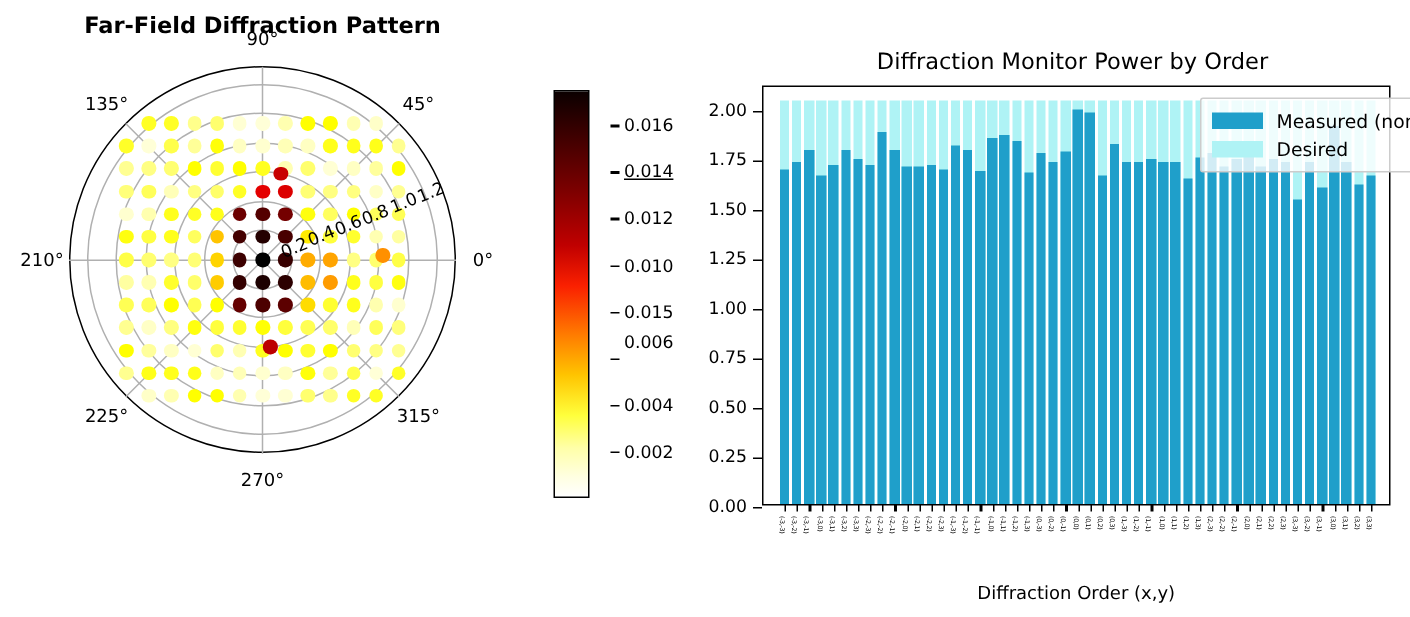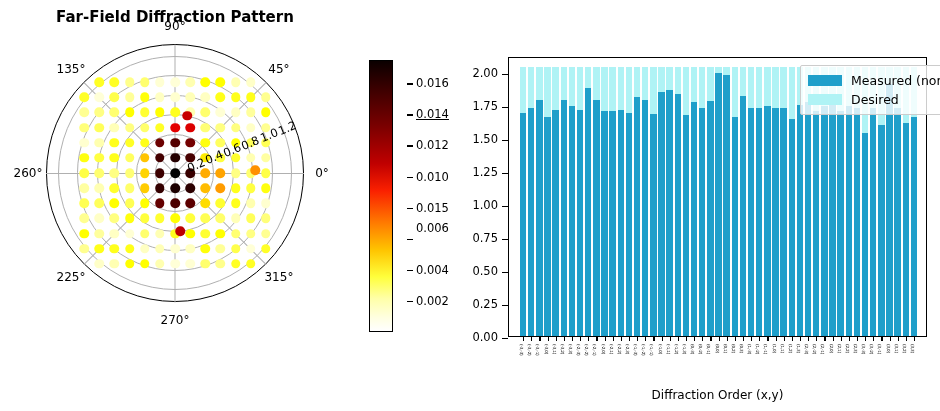--- a/index.html
+++ b/index.html
@@ -270,21 +270,21 @@
           <div class="rad" style="left: 213.611px; top: 84.3907px; transform: rotate(-22deg);">1.0</div>
           <div class="rad" style="left: 231.733px; top: 77.0689px; transform: rotate(-22deg);">1.2</div>
         </div>
     </div>
 
     <div class="abs" id="polar-anglabels" style="left:0;top:0;width:350px;height:411px;">
         <div class="ang" style="left: 322px; top: 173px; transform: translate(-50%, -50%);">0°</div>
         <div class="ang" style="left: 278.945px; top: 69.0553px; transform: translate(-50%, -50%);">45°</div>
         <div class="ang" style="left: 175px; top: 26px; transform: translate(-50%, -50%);">90°</div>
         <div class="ang" style="left: 71.0553px; top: 69.0553px; transform: translate(-50%, -50%);">135°</div>
-        <div class="ang" style="left: 28px; top: 173px; transform: translate(-50%, -50%);">260°</div>
+        <div class="ang" style="left: 28px; top: 173px; transform: translate(-50%, -50%);">210°</div>
         <div class="ang" style="left: 71.0553px; top: 276.945px; transform: translate(-50%, -50%);">225°</div>
         <div class="ang" style="left: 175px; top: 320px; transform: translate(-50%, -50%);">270°</div>
         <div class="ang" style="left: 278.945px; top: 276.945px; transform: translate(-50%, -50%);">315°</div>
       </div>
   </div>
 
   <div class="abs" id="cbar-panel">
     <div class="abs" id="cbar-box"></div>
     <div class="abs" id="cbar-ticks" style="left:14px;top:60px;width:90px;height:272px;">
         <div class="cb-tick" style="top: 23.3143px;"></div>
@@ -300,20 +300,21 @@
         <div class="cb-tick" style="top: 178.743px;"></div>
         <div class="cb-lab" style="top: 168px;">0.006</div>
         <div class="cb-tick" style="top: 209.829px;"></div>
         <div class="cb-lab" style="top: 209.829px;">0.004</div>
         <div class="cb-tick" style="top: 240.914px;"></div>
         <div class="cb-lab" style="top: 240.914px;">0.002</div>
       </div>
   </div>
 
   <div class="abs" id="bar-panel">
+    <div class="abs ttl" id="bar-title">Diffraction Monitor Power by Order</div>
 
     <div class="abs" id="plotbox">
       <div class="bars" id="bars-layer">
           <div class="bar-slot" style="left: 10.8143px; width: 6.51429px; height: 280px;">
             <div class="bar-desired" style="height: 269.434px; background: rgb(175, 243, 245);"></div>
             <div class="bar-measured" style="height: 223.208px; background: rgb(31, 159, 202);"></div>
           </div>
           <div class="bar-slot" style="left: 18.9571px; width: 6.51429px; height: 280px;">
             <div class="bar-desired" style="height: 269.434px; background: rgb(175, 243, 245);"></div>
             <div class="bar-measured" style="height: 228.491px; background: rgb(31, 159, 202);"></div>

